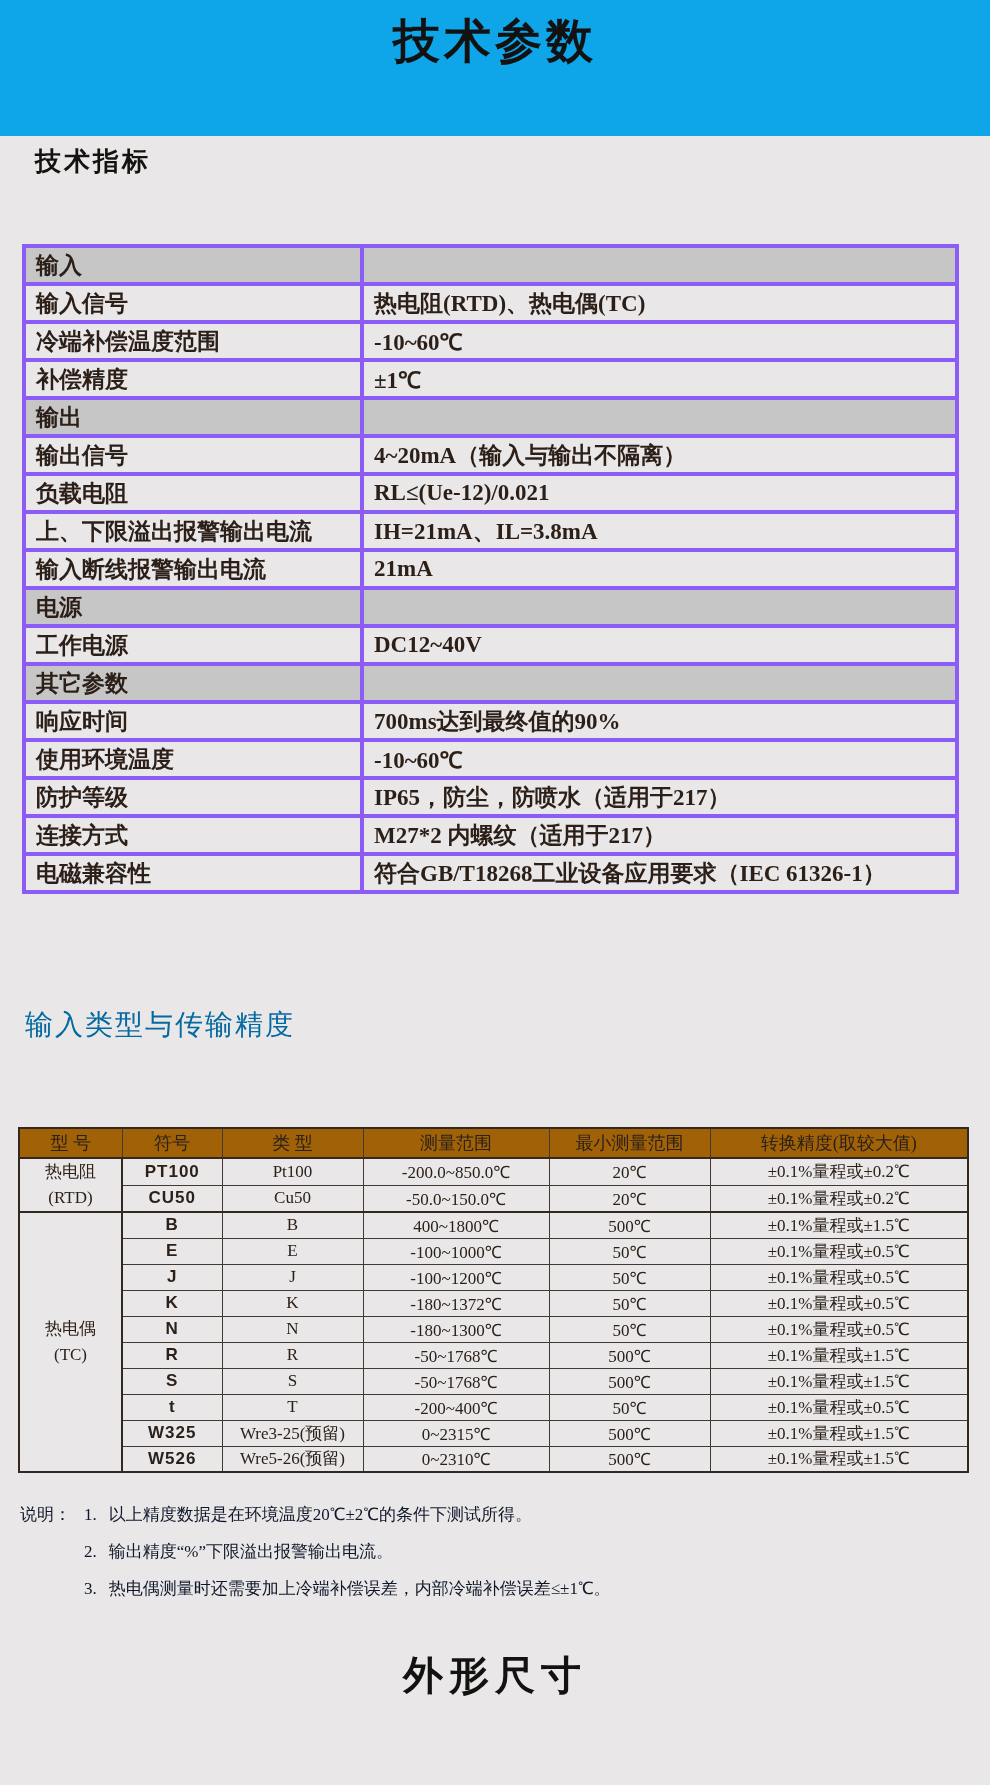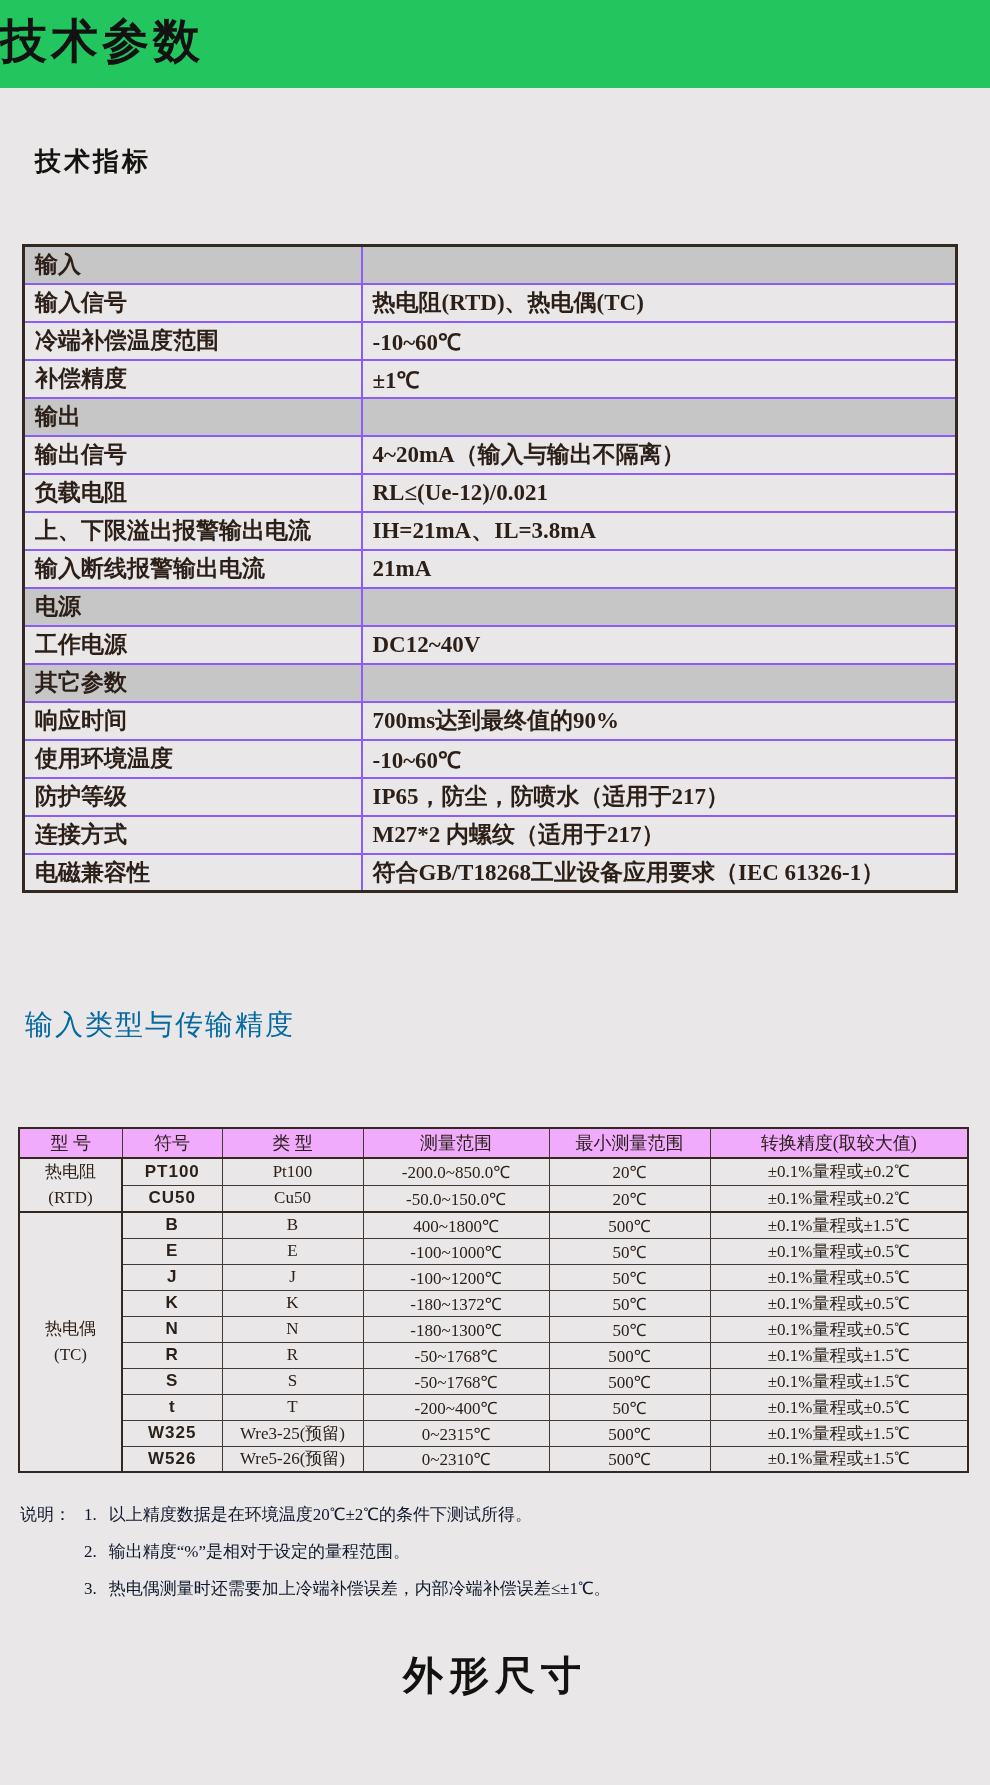--- a/index.html
+++ b/index.html
@@ -11,22 +11,23 @@
     background: #e9e7e7;
     color: #241b15;
     font-family: "Liberation Serif", serif;
     overflow: hidden;
   }
 
   
   .banner {
     position: absolute;
     left: 0; top: 0;
-    width: 990px; height: 88px;
-    background: #22c55e;
+    width: 990px; height: 136px;
+    background: #0ea5e9;
+    text-align: center;
   }
   .banner-title {
     padding-top: 10px;
     font-family: "Liberation Sans", sans-serif;
     font-size: 47px;
     font-weight: 700;
     letter-spacing: 4px;
     color: #121212;
   }
   .banner-subtitle {
@@ -71,21 +72,21 @@
   
   .specs-table {
     position: absolute;
     left: 22px; top: 244px;
     width: 933px;
     border-collapse: collapse;
     table-layout: fixed;
     font-family: "Liberation Serif", serif;
   }
   .specs-table td {
-    border: 2px solid #8b5cf6;
+    border: 4px solid #8b5cf6;
     height: 38px;
     padding: 0 0 0 10px;
     font-size: 23px;
     font-weight: 700;
     color: #2b1f18;
     vertical-align: middle;
     white-space: nowrap;
     overflow: hidden;
   }
   .specs-table { border: 3px solid #332920; }
@@ -107,21 +108,21 @@
     vertical-align: middle;
     font-size: 17px;
     font-weight: 400;
     color: #2b211a;
     padding: 0;
     overflow: hidden;
   }
   .accuracy-table { border: 2px solid #332920; }
   .accuracy-table th {
     height: 30px;
-    background: #f0abfc;
+    background: #a16207;
     border-bottom: 2px solid #332920;
     font-size: 18px;
     font-weight: 400;
   }
   .accuracy-table td { height: 26px; }
   .accuracy-table tr.group-start td { border-top: 2px solid #332920; }
   .accuracy-table td.model-cell {
     font-size: 17px;
     line-height: 26px;
     border-right: 2px solid #332920;
@@ -346,18 +347,18 @@
         <td>500℃</td>
         <td>±0.1%量程或±1.5℃</td>
       </tr>
     </tbody>
 </table>
 
 <div class="notes">
   <span class="notes-label">说明：</span>
   <div>
       <div class="note-line"><span class="note-num">1.</span><span>以上精度数据是在环境温度20℃±2℃的条件下测试所得。</span></div>
-      <div class="note-line"><span class="note-num">2.</span><span>输出精度“%”是相对于设定的量程范围。</span></div>
+      <div class="note-line"><span class="note-num">2.</span><span>输出精度“%”下限溢出报警输出电流。</span></div>
       <div class="note-line"><span class="note-num">3.</span><span>热电偶测量时还需要加上冷端补偿误差，内部冷端补偿误差≤±1℃。</span></div>
     </div>
 </div>
 
 <div class="h-dimensions">外形尺寸</div>
 
 </body></html>

